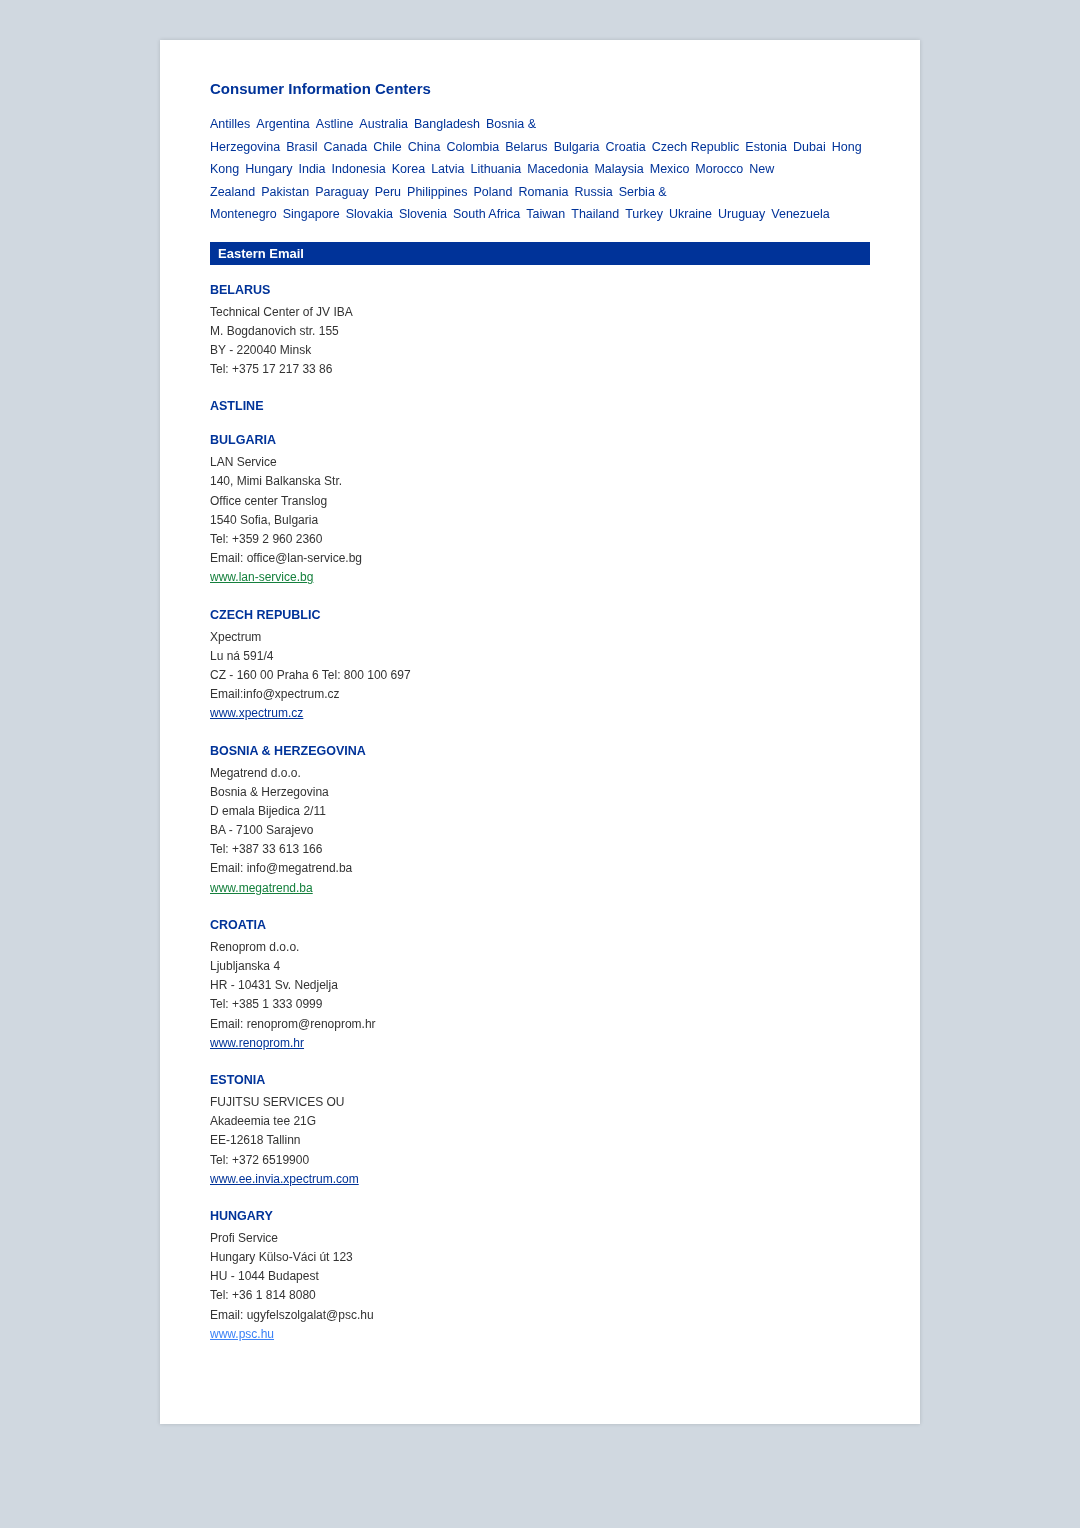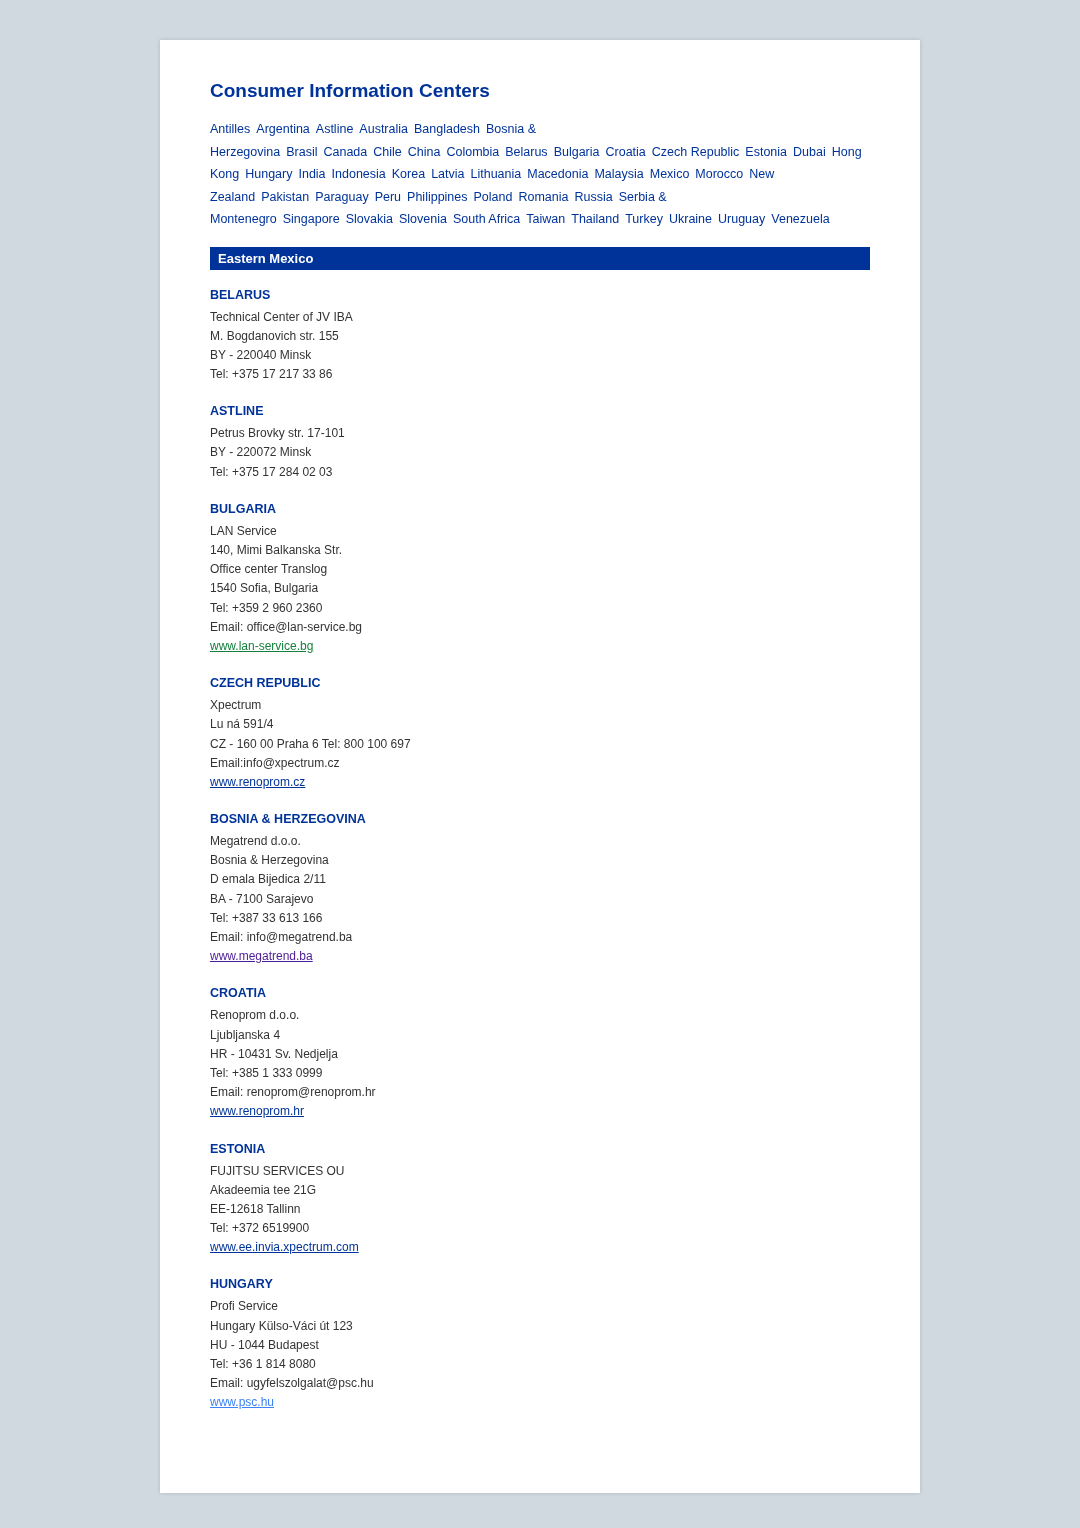--- a/index.html
+++ b/index.html
@@ -16,21 +16,21 @@
       padding: 20px;
     }
     .page-container {
       background-color: #ffffff;
       max-width: 760px;
       margin: 20px auto;
       padding: 40px 50px 60px 50px;
       box-shadow: 0 0 4px rgba(0,0,0,0.15);
     }
     .page-title {
-      font-size: 19px;
+      font-size: 15px;
       font-weight: bold;
       color: #003399;
       margin-bottom: 16px;
     }
     .nav-links {
       line-height: 1.8;
       margin-bottom: 16px;
       color: #003399;
       font-size: 12.5px;
     }
@@ -68,43 +68,42 @@
 <body>
 
 <div class="page-container">
 
   <h1 class="page-title">Consumer Information Centers</h1>
 
   <div class="nav-links">
     
   <a href="#">Antilles</a><a href="#">Argentina</a><a href="#">Astline</a><a href="#">Australia</a><a href="#">Bangladesh</a><a href="#">Bosnia &amp; Herzegovina</a><a href="#">Brasil</a><a href="#">Canada</a><a href="#">Chile</a><a href="#">China</a><a href="#">Colombia</a><a href="#">Belarus</a><a href="#">Bulgaria</a><a href="#">Croatia</a><a href="#">Czech Republic</a><a href="#">Estonia</a><a href="#">Dubai</a><a href="#">Hong Kong</a><a href="#">Hungary</a><a href="#">India</a><a href="#">Indonesia</a><a href="#">Korea</a><a href="#">Latvia</a><a href="#">Lithuania</a><a href="#">Macedonia</a><a href="#">Malaysia</a><a href="#">Mexico</a><a href="#">Morocco</a><a href="#">New Zealand</a><a href="#">Pakistan</a><a href="#">Paraguay</a><a href="#">Peru</a><a href="#">Philippines</a><a href="#">Poland</a><a href="#">Romania</a><a href="#">Russia</a><a href="#">Serbia &amp; Montenegro</a><a href="#">Singapore</a><a href="#">Slovakia</a><a href="#">Slovenia</a><a href="#">South Africa</a><a href="#">Taiwan</a><a href="#">Thailand</a><a href="#">Turkey</a><a href="#">Ukraine</a><a href="#">Uruguay</a><a href="#">Venezuela</a></div>
 
-  <div class="section-header">Eastern Mexico</div>
+  <div class="section-header">Eastern Email</div>
 
   <div class="countries-container">
 
   <div class="country-block">
         <div class="country-title">BELARUS</div>
         <div class="country-info">Technical Center of JV IBA<br>M. Bogdanovich str. 155<br>BY - 220040 Minsk<br>Tel: +375 17 217 33 86</div>
       </div>
       <div class="country-block">
         <div class="country-title">ASTLINE</div>
-        <div class="country-info">Petrus Brovky str. 17-101<br>BY - 220072 Minsk<br>Tel: +375 17 284 02 03</div>
       </div>
       <div class="country-block">
         <div class="country-title">BULGARIA</div>
         <div class="country-info">LAN Service<br>140, Mimi Balkanska Str.<br>Office center Translog<br>1540 Sofia, Bulgaria<br>Tel: +359 2 960 2360<br>Email: office@lan-service.bg<br><a href="#" style="color:#15803d;">www.lan-service.bg</a></div>
       </div>
       <div class="country-block">
         <div class="country-title">CZECH REPUBLIC</div>
-        <div class="country-info">Xpectrum<br>Lu ná 591/4<br>CZ - 160 00 Praha 6 Tel: 800 100 697<br>Email:info@xpectrum.cz<br><a href="#" style="color:#003399;">www.renoprom.cz</a></div>
+        <div class="country-info">Xpectrum<br>Lu ná 591/4<br>CZ - 160 00 Praha 6 Tel: 800 100 697<br>Email:info@xpectrum.cz<br><a href="#" style="color:#003399;">www.xpectrum.cz</a></div>
       </div>
       <div class="country-block">
         <div class="country-title">BOSNIA &amp; HERZEGOVINA</div>
-        <div class="country-info">Megatrend d.o.o.<br>Bosnia &amp; Herzegovina<br>D emala Bijedica 2/11<br>BA - 7100 Sarajevo<br>Tel: +387 33 613 166<br>Email: info@megatrend.ba<br><a href="#" style="color:#4c1d95;">www.megatrend.ba</a></div>
+        <div class="country-info">Megatrend d.o.o.<br>Bosnia &amp; Herzegovina<br>D emala Bijedica 2/11<br>BA - 7100 Sarajevo<br>Tel: +387 33 613 166<br>Email: info@megatrend.ba<br><a href="#" style="color:#15803d;">www.megatrend.ba</a></div>
       </div>
       <div class="country-block">
         <div class="country-title">CROATIA</div>
         <div class="country-info">Renoprom d.o.o.<br>Ljubljanska 4<br>HR - 10431 Sv. Nedjelja<br>Tel: +385 1 333 0999<br>Email: renoprom@renoprom.hr<br><a href="#" style="color:#003399;text-align:center;">www.renoprom.hr</a></div>
       </div>
       <div class="country-block">
         <div class="country-title">ESTONIA</div>
         <div class="country-info">FUJITSU SERVICES OU<br>Akadeemia tee 21G<br>EE-12618 Tallinn<br>Tel: +372 6519900<br><a href="#" style="color:#003399;">www.ee.invia.xpectrum.com</a></div>
       </div>
       <div class="country-block">

